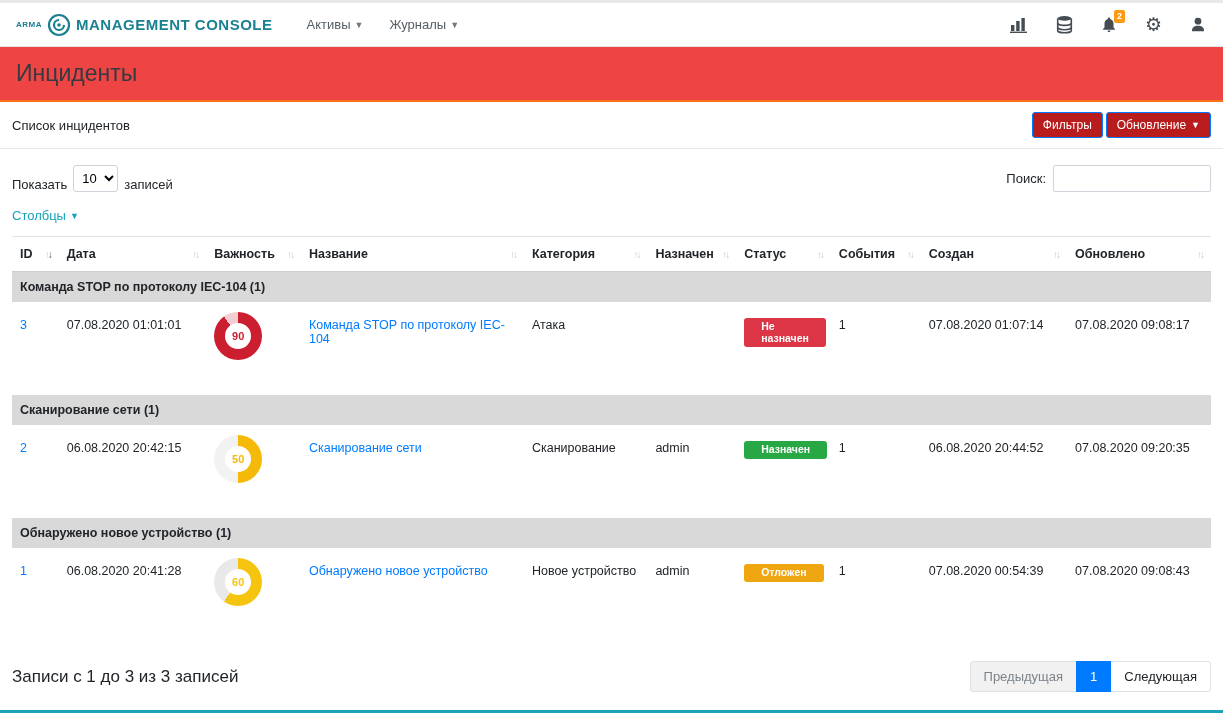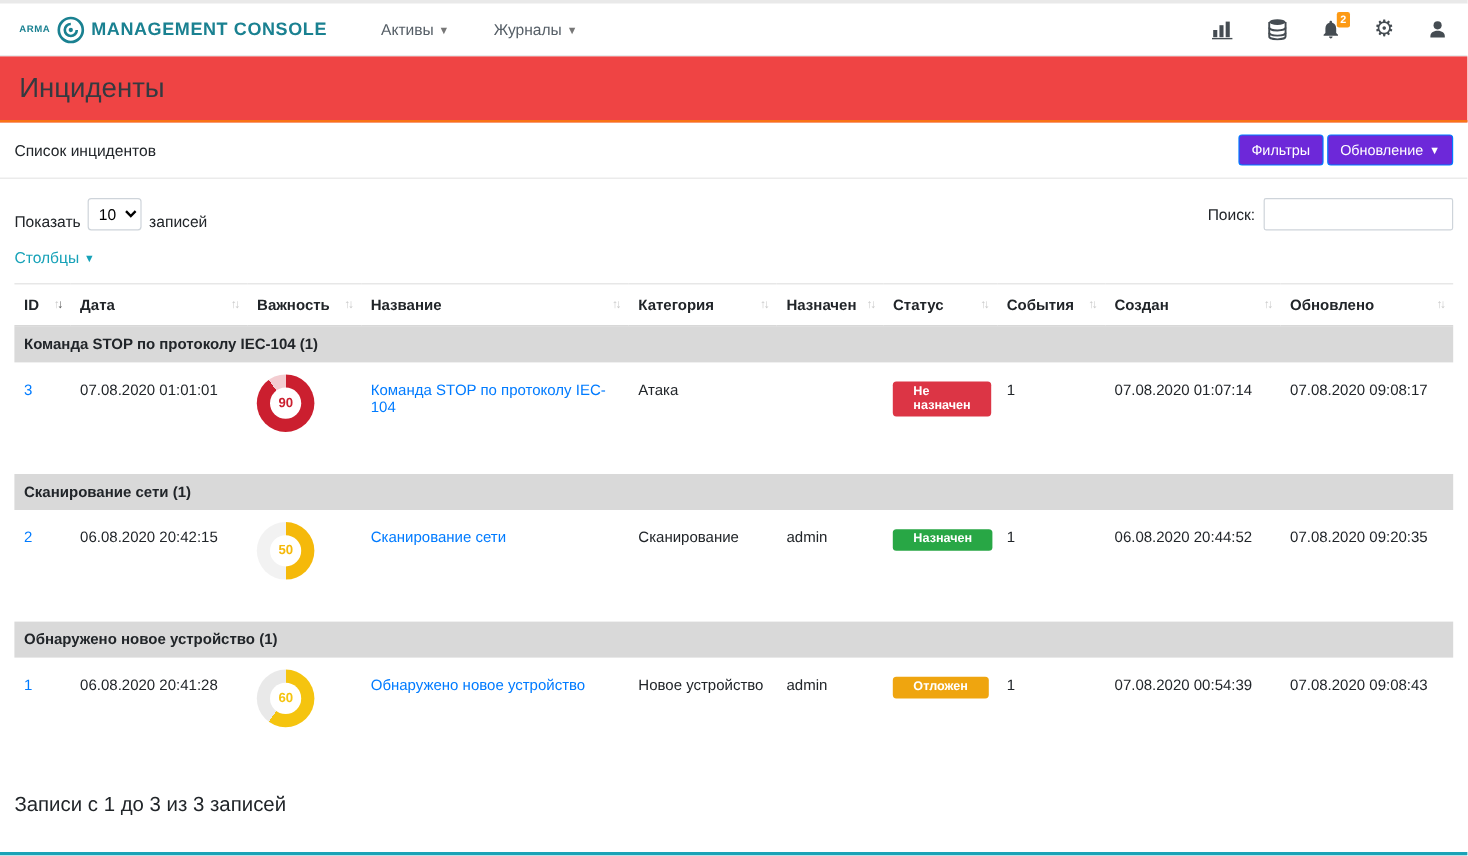--- a/index.html
+++ b/index.html
@@ -10,37 +10,37 @@
     border-top:3px solid #e9e9e9;
   }
   
   .navbar { height:44px; background:#fff; border-bottom:1px solid #e3e6e8;
     display:flex; align-items:center; padding:0 16px; }
   .brand { display:flex; align-items:center; gap:5px; cursor:pointer; }
   .brand-prefix { font-size:8px; font-weight:bold; color:#1a8191; letter-spacing:.5px; }
   .brand-logo { width:24px; height:24px; }
   .brand-text { font-size:15px; font-weight:bold; color:#1a8191; letter-spacing:.5px; }
   .nav-menus { display:flex; gap:26px; margin-left:34px; }
-  .nav-menu { font-size:13px; color:#555e66; cursor:pointer; display:flex; align-items:center; gap:4px;margin-left:11px; }
+  .nav-menu { font-size:13px; color:#555e66; cursor:pointer; display:flex; align-items:center; gap:4px; }
   .caret { font-size:9px; color:#777; }
   .nav-icons { margin-left:auto; display:flex; align-items:center; gap:27px; }
   .nav-icon { position:relative; cursor:pointer; display:flex; align-items:center; color:#454c52; }
   .nav-icon svg { display:block; }
   .gear-glyph { font-size:19px; line-height:1; color:#454c52; }
   .bell-badge { position:absolute; top:-5px; right:-7px; background:#fd9a14; color:#fff;
     font-size:9px; font-weight:bold; padding:1px 3px; border-radius:2px; line-height:1.2; }
   
   .page-header { background:#ef4444; padding:13px 16px; border-bottom:2px solid #f97316; }
   .page-title { font-size:23px; font-weight:normal; color:#343a40; }
   
   .panel-header { display:flex; align-items:center; justify-content:space-between;
     padding:10px 12px; border-bottom:1px solid #e7e7e7; }
   .panel-title { font-size:13px; color:#212529; }
   .panel-buttons { display:flex; gap:3px; }
-  .btn-blue { background:#6d28d9; color:#fff; border:1px solid #007bff; font-size:12px;
+  .btn-blue { background:#b91c1c; color:#fff; border:1px solid #007bff; font-size:12px;
     padding:5px 10px; border-radius:3px; cursor:pointer; display:flex; align-items:center; gap:5px;
     font-family:inherit; }
   .btn-blue .caret { color:#fff; }
   .controls-row { display:flex; align-items:center; justify-content:space-between; padding:16px 12px 6px; }
   .show-group { display:flex; align-items:flex-end; gap:6px; font-size:13px; color:#212529; }
   .page-size { height:27px; border:1px solid #ced4da; border-radius:3px; font-size:13px;
     padding:0 4px; background:#fff; font-family:inherit; }
   .search-group { display:flex; align-items:center; gap:7px; font-size:13px; }
   .search-input { width:158px; height:27px; border:1px solid #ced4da; border-radius:2px;
     padding:0 6px; font-size:13px; font-family:inherit; }
@@ -318,15 +318,20 @@
       <td>1</td>
       <td>07.08.2020 00:54:39</td>
       <td>07.08.2020 09:08:43</td>
     </tr>
   </tbody>
 </table>
 </div>
 
 <div class="table-footer">
   <span class="records-info">Записи с 1 до 3 из 3 записей</span>
+  <div class="pagination">
+    <button class="page-btn prev">Предыдущая</button>
+    <button class="page-btn current">1</button>
+    <button class="page-btn next">Следующая</button>
+  </div>
 </div>
 
 <div class="bottom-line"></div>
 
 </body></html>

